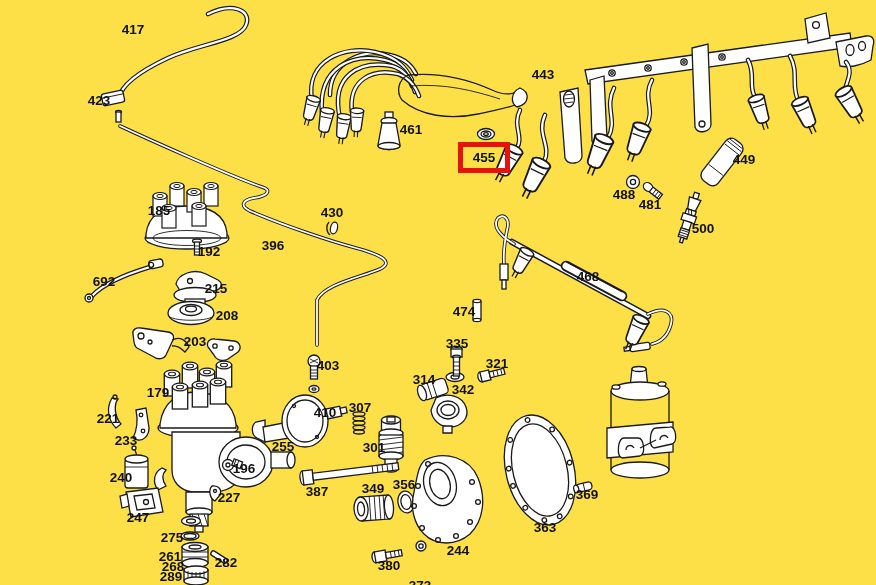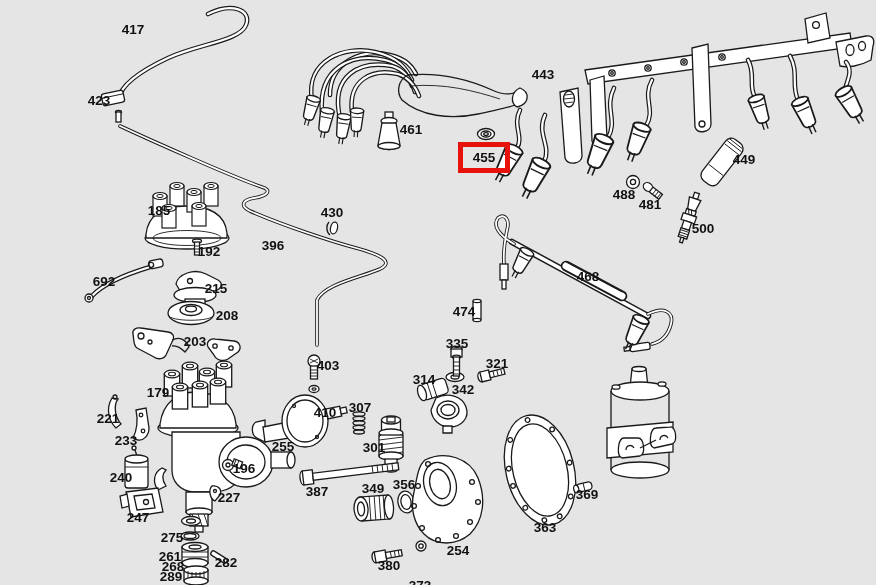--- a/index.html
+++ b/index.html
@@ -1,16 +1,16 @@
 <!DOCTYPE html>
 <html><head>
 <meta charset="utf-8">
 <style>
   html,body{margin:0;padding:0;background:#fff;}
-  .stage{position:relative;width:876px;height:585px;background:#e5e5e5;overflow:hidden;
+  .stage{position:relative;width:876px;height:585px;background:#fde047;overflow:hidden;
          font-family:"Liberation Sans",sans-serif;}
   .art{position:absolute;left:0;top:0;}
   .labels{position:absolute;left:0;top:0;width:100%;height:100%;}
   .part-label{position:absolute;transform:translate(-50%,-50%);font-weight:bold;
               font-size:13.5px;color:#111;white-space:nowrap;letter-spacing:0;cursor:default;}
   .highlight-box{position:absolute;box-sizing:border-box;border-style:solid;background:transparent;}
   svg .o{fill:#fff;stroke:#1a1a1a;stroke-width:1.3;}
   svg .l{fill:none;stroke:#1a1a1a;stroke-width:1.3;}
   svg .t{fill:none;stroke:#1a1a1a;stroke-width:.9;}
   svg .wo{fill:none;stroke:#1a1a1a;stroke-width:4.6;stroke-linecap:round;}
@@ -538,21 +538,21 @@
       <div class="part-label" style="left: 283px; top: 446px; color: rgb(17, 17, 17);">255</div>
       <div class="part-label" style="left: 328px; top: 365px; color: rgb(17, 17, 17);">403</div>
       <div class="part-label" style="left: 325px; top: 412px; color: rgb(17, 17, 17); text-align: right;">410</div>
       <div class="part-label" style="left: 360px; top: 407px; color: rgb(17, 17, 17);">307</div>
       <div class="part-label" style="left: 374px; top: 447px; color: rgb(17, 17, 17);">301</div>
       <div class="part-label" style="left: 317px; top: 491px; color: rgb(17, 17, 17);">387</div>
       <div class="part-label" style="left: 373px; top: 488px; color: rgb(17, 17, 17);">349</div>
       <div class="part-label" style="left: 404px; top: 484px; color: rgb(17, 17, 17);">356</div>
       <div class="part-label" style="left: 389px; top: 565px; color: rgb(17, 17, 17);">380</div>
       <div class="part-label" style="left: 420px; top: 557px; color: rgb(17, 17, 17); margin-top: 28px;">373</div>
-      <div class="part-label" style="left: 458px; top: 550px; color: rgb(17, 17, 17);">254</div>
+      <div class="part-label" style="left: 458px; top: 550px; color: rgb(17, 17, 17);">244</div>
       <div class="part-label" style="left: 424px; top: 379px; color: rgb(17, 17, 17);">314</div>
       <div class="part-label" style="left: 463px; top: 389px; color: rgb(17, 17, 17);">342</div>
       <div class="part-label" style="left: 497px; top: 363px; color: rgb(17, 17, 17);">321</div>
       <div class="part-label" style="left: 457px; top: 343px; color: rgb(17, 17, 17);">335</div>
       <div class="part-label" style="left: 464px; top: 311px; color: rgb(17, 17, 17);">474</div>
       <div class="part-label" style="left: 588px; top: 276px; color: rgb(17, 17, 17);">468</div>
       <div class="part-label" style="left: 545px; top: 527px; color: rgb(17, 17, 17);">363</div>
       <div class="part-label" style="left: 587px; top: 494px; color: rgb(17, 17, 17);">369</div>
     </div>
 

